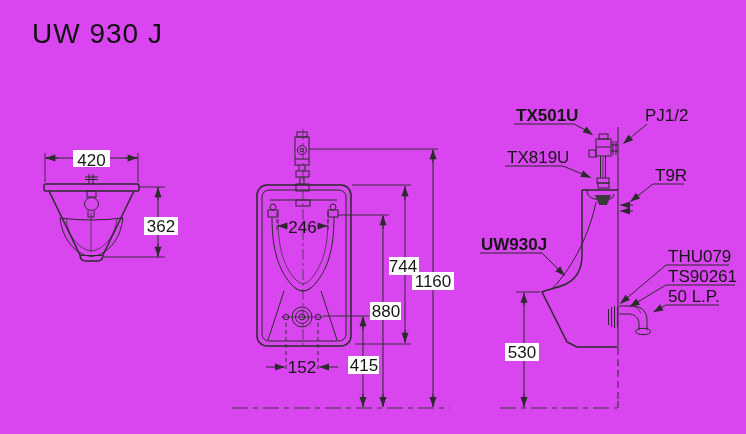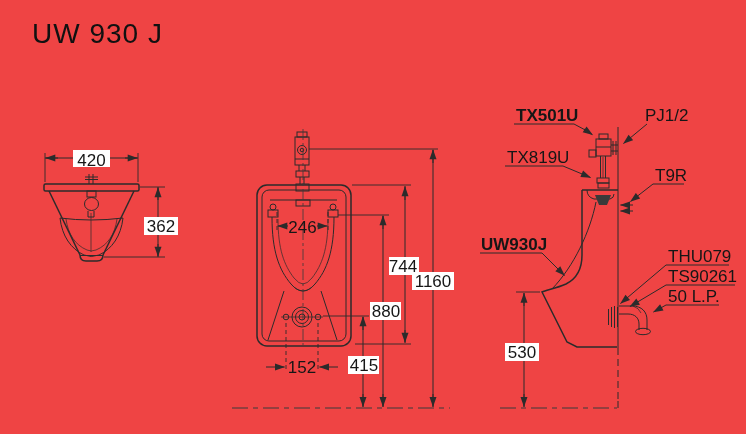--- a/index.html
+++ b/index.html
@@ -1,16 +1,16 @@
 <!DOCTYPE html>
 <html><head>
 <meta charset="utf-8">
 <style>
   html,body{margin:0;padding:0;background:#ffffff;}
-  #stage{position:relative;width:746px;height:434px;background:#ef4444;overflow:hidden;
+  #stage{position:relative;width:746px;height:434px;background:#d946ef;overflow:hidden;
          font-family:"Liberation Sans","DejaVu Sans",sans-serif;}
   svg{display:block;}
   text{fill:#161616;}
   .title{font-size:28px;letter-spacing:1px;fill:#111;}
   .dim{font-size:17px;text-anchor:middle;}
   .lbl{font-size:17px;}
   .lbl.bold{font-weight:bold;}
   .ln{stroke:#2b2b2b;fill:none;stroke-width:1;}
   .ln2{stroke:#2b2b2b;fill:none;stroke-width:1.5;}
   .thin{stroke:#2b2b2b;fill:none;stroke-width:0.7;}

